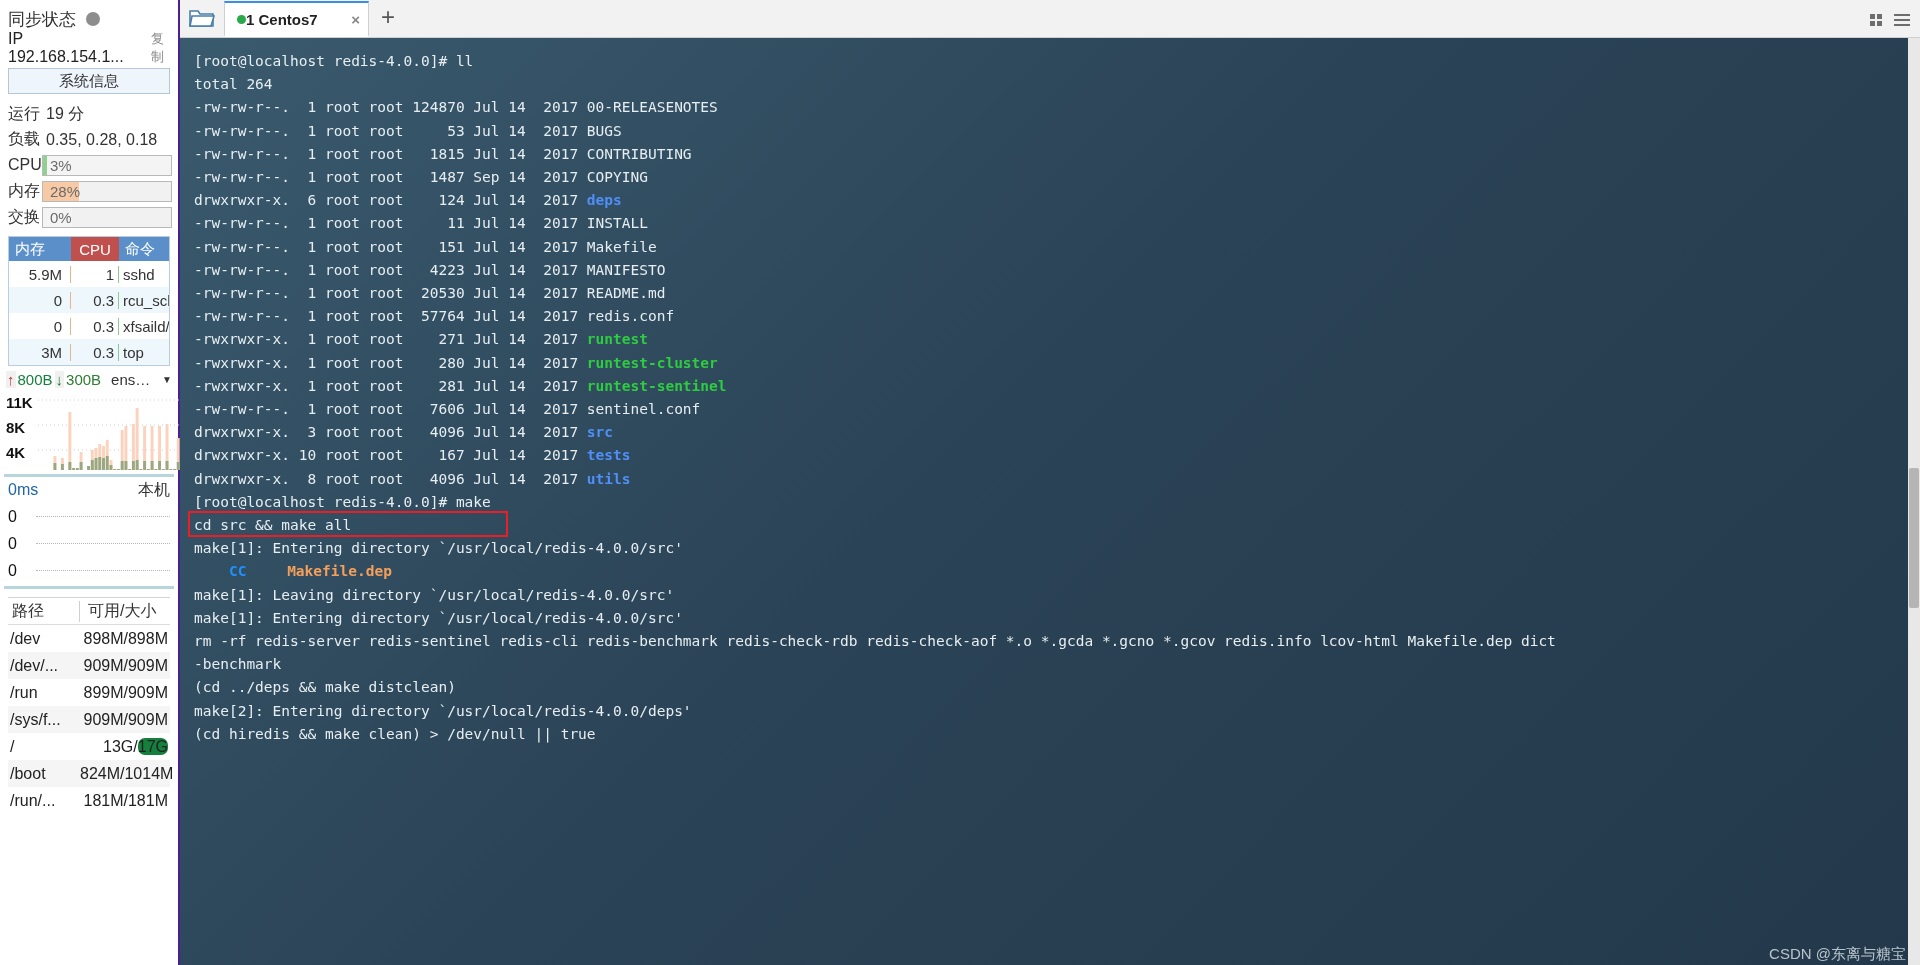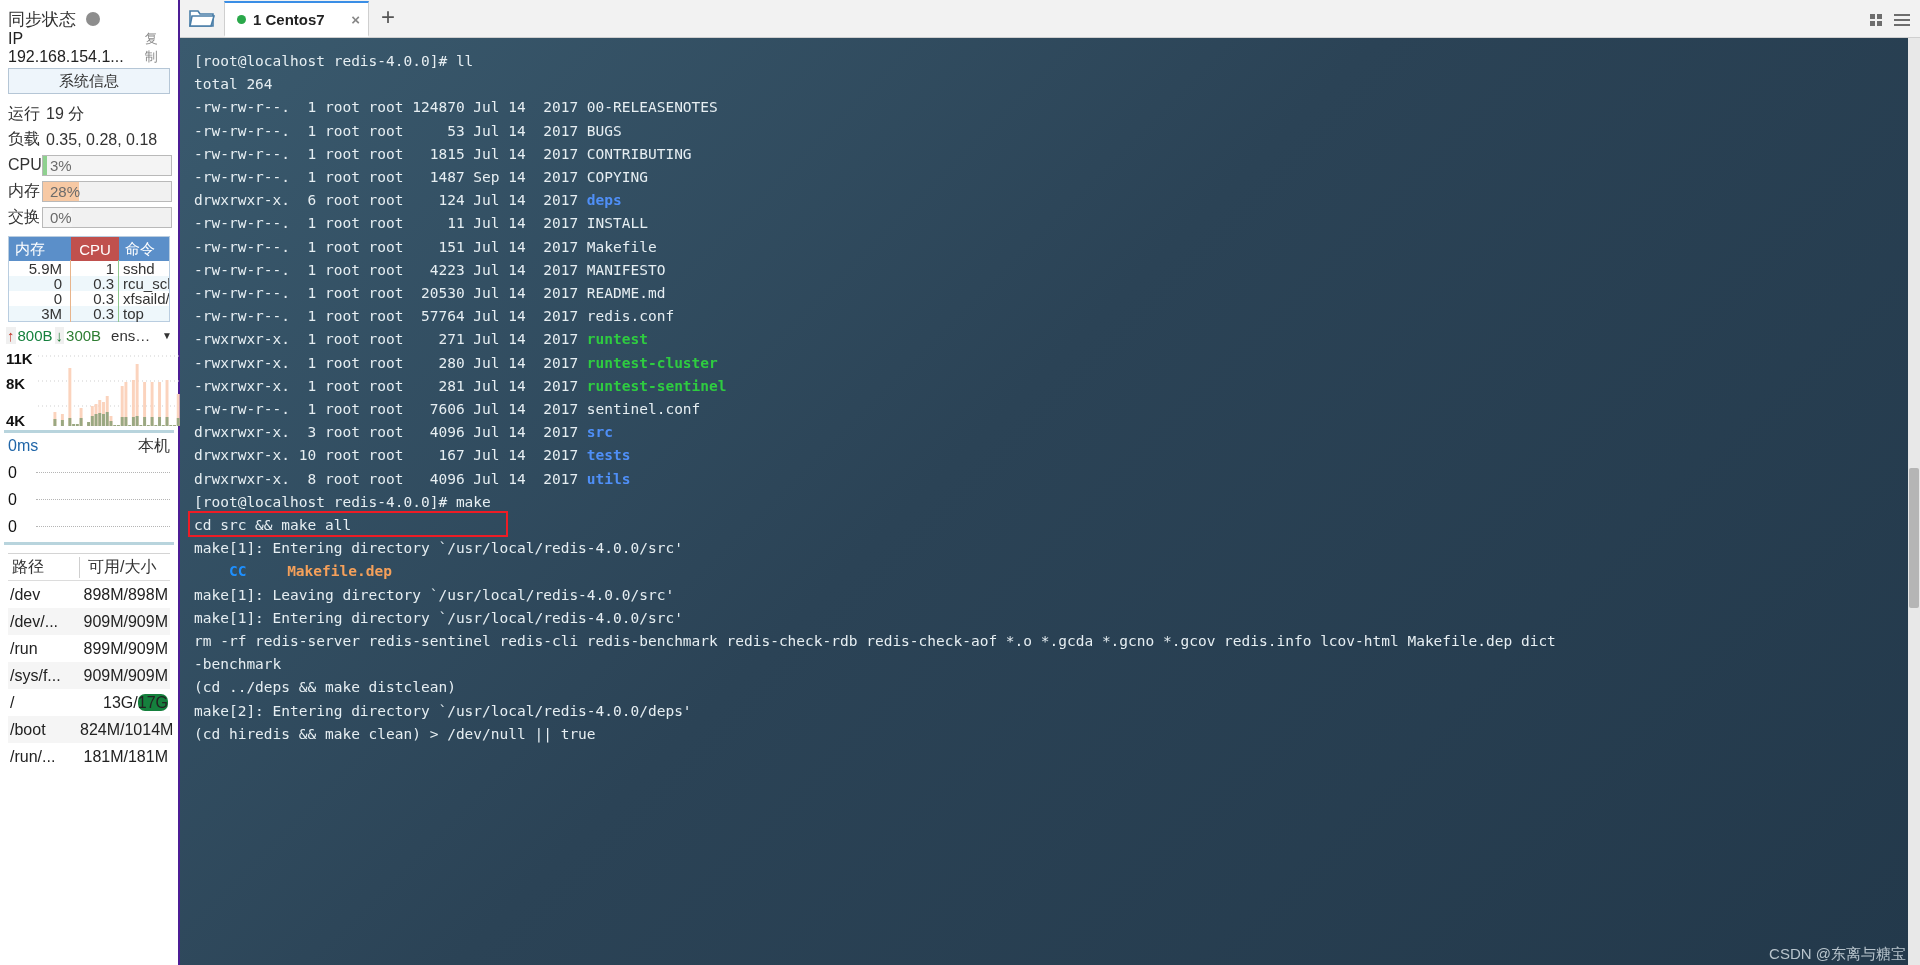--- a/index.html
+++ b/index.html
@@ -19,21 +19,21 @@
     flex: 0 0 180px;
   }
   .sb-row { display: flex; align-items: center; padding: 0 8px; }
 
   .sync-row { height: 34px; gap: 10px; padding-top: 4px; }
   .sync-label { font-size: 17px; color: #333; }
   .sync-dot { width: 14px; height: 14px; border-radius: 50%; background: #8d8d8d; display:inline-block; }
 
   .ip-row { height: 28px; gap: 6px; }
   .ip-text { font-size: 16px; color: #222; }
-  .ip-copy { font-size: 13px; color: #8a8a8a; }
+  .ip-copy { font-size: 13px; color: #8a8a8a; text-align: center; }
 
   .sysinfo-wrap { padding: 6px 8px 8px 8px; }
   .sysinfo-btn {
     display: block; width: 100%; height: 26px; line-height: 24px;
     text-align: center; font-size: 15px; color: #333;
     background: #eef5fb; border: 1px solid #b5c6d6; cursor: pointer;
   }
 
   .kv-row { height: 25px; font-size: 16px; color: #333; }
   .kv-row .k { margin-right: 6px; }
@@ -49,21 +49,21 @@
   .meter .pct { position: relative; font-size: 15px; color: #6b6b6b; padding-left: 7px; }
   .meter .right { position: relative; margin-left: auto; font-size: 15px; color: #6b6b6b; padding-right: 6px; }
 
   
   .proc-table { margin: 6px 8px 0 8px; border: 1px solid #b9cde0; }
   .proc-head { display: flex; height: 24px; align-items: stretch; }
   .proc-head .h { font-size: 15px; color: #fff; display: flex; align-items: center; padding: 0 6px; }
   .h-mem { background: #5b8fc9; flex: 0 0 62px; }
   .h-cpu { background: #c0504d; flex: 0 0 48px; justify-content: center; }
   .h-cmd { background: #5b8fc9; flex: 1; }
-  .proc-row { display: flex; height: 15px; font-size: 15px; color: #333; align-items: center; background: #fff; }
+  .proc-row { display: flex; height: 26px; font-size: 15px; color: #333; align-items: center; background: #fff; }
   .proc-row:nth-child(even) { background: #eef7fb; }
   .proc-row .c-mem { flex: 0 0 62px; text-align: right; padding-right: 8px; border-right: 1px solid #e8b48b; }
   .proc-row .c-cpu { flex: 0 0 48px; text-align: right; padding-right: 4px; border-right: 1px solid #8fc98f; }
   .proc-row .c-cmd { flex: 1; padding-left: 4px; overflow: hidden; white-space: nowrap; }
 
   
   .net-head { display: flex; align-items: center; height: 26px; padding: 0 6px; gap: 2px; font-size: 15px; }
   .arrow-up { color: #c0392b; font-weight: bold; background: #f0f0f0; padding: 0 1px; }
   .arrow-dn { color: #1f7a33; font-weight: bold; background: #f0f0f0; padding: 0 1px; }
   .net-up { color: #15803d; }
@@ -101,21 +101,21 @@
     height: 38px; background: #f2f2f2; display: flex; align-items: flex-end;
     border-bottom: 1px solid #cfcfcf; position: relative;
   }
   .folder-btn {
     width: 44px; height: 38px; display: flex; align-items: center; justify-content: center; cursor: pointer;
   }
   .tab {
     height: 36px; min-width: 145px; background: #ffffff;
     border: 1px solid #cfcfcf; border-bottom: 2px solid #ffffff;
     border-top: 2px solid #3a8ee6;
-    display: flex; align-items: center; gap: 7px; padding: 0 8px 0 12px;
+    display: flex; align-items: center; padding: 0 8px 0 12px;
     font-size: 15px; font-weight: bold; color: #222; cursor: pointer;
   }
   .tab .dot { width: 9px; height: 9px; border-radius: 50%; background: #2aa84a; }
   .tab .x { margin-left: auto; color: #888; font-size: 15px; padding-left: 8px; }
   .tab-add { font-size: 24px; color: #555; padding: 0 12px 4px 12px; cursor: pointer; line-height: 1; align-self: center; }
 
   .topright-black {
     position: absolute; right: 0; top: 0; width: 330px; height: 14px; background: #1c1c1c;
   }
   .topright-icons {
@@ -248,21 +248,21 @@
       <span class="net-up">800B</span>
       <span class="arrow-dn">↓</span>
       <span class="net-dn">300B</span>
       <span class="net-if">ens…</span>
       <span class="caret">▼</span>
     </div>
 
     <div class="chart-box">
       <span class="chart-axis" style="top:2px">11K</span>
       <span class="chart-axis" style="top:27px">8K</span>
-      <span class="chart-axis" style="top:64px">4K</span>
+      <span class="chart-axis" style="top:52px">4K</span>
       <svg class="chart-svg" id="net-chart" width="142" height="80">
           <line x1="0" y1="8" x2="142" y2="8" stroke="#cfcfcf" stroke-width="1" stroke-dasharray="1 3"></line>
           <line x1="0" y1="33" x2="142" y2="33" stroke="#cfcfcf" stroke-width="1" stroke-dasharray="1 3"></line>
           <line x1="0" y1="58" x2="142" y2="58" stroke="#cfcfcf" stroke-width="1" stroke-dasharray="1 3"></line>
           <rect x="15.45" y="64" width="2.94" height="14" fill="#fbd3bd"></rect>
           <rect x="15.45" y="71" width="2.94" height="7" fill="#9aa882"></rect>
           <rect x="22.92" y="66" width="2.94" height="12" fill="#fbd3bd"></rect>
           <rect x="22.92" y="72" width="2.94" height="6" fill="#9aa882"></rect>
           <rect x="30.39" y="20" width="2.94" height="58" fill="#fbd3bd"></rect>
           <rect x="30.39" y="70" width="2.94" height="8" fill="#9aa882"></rect>

